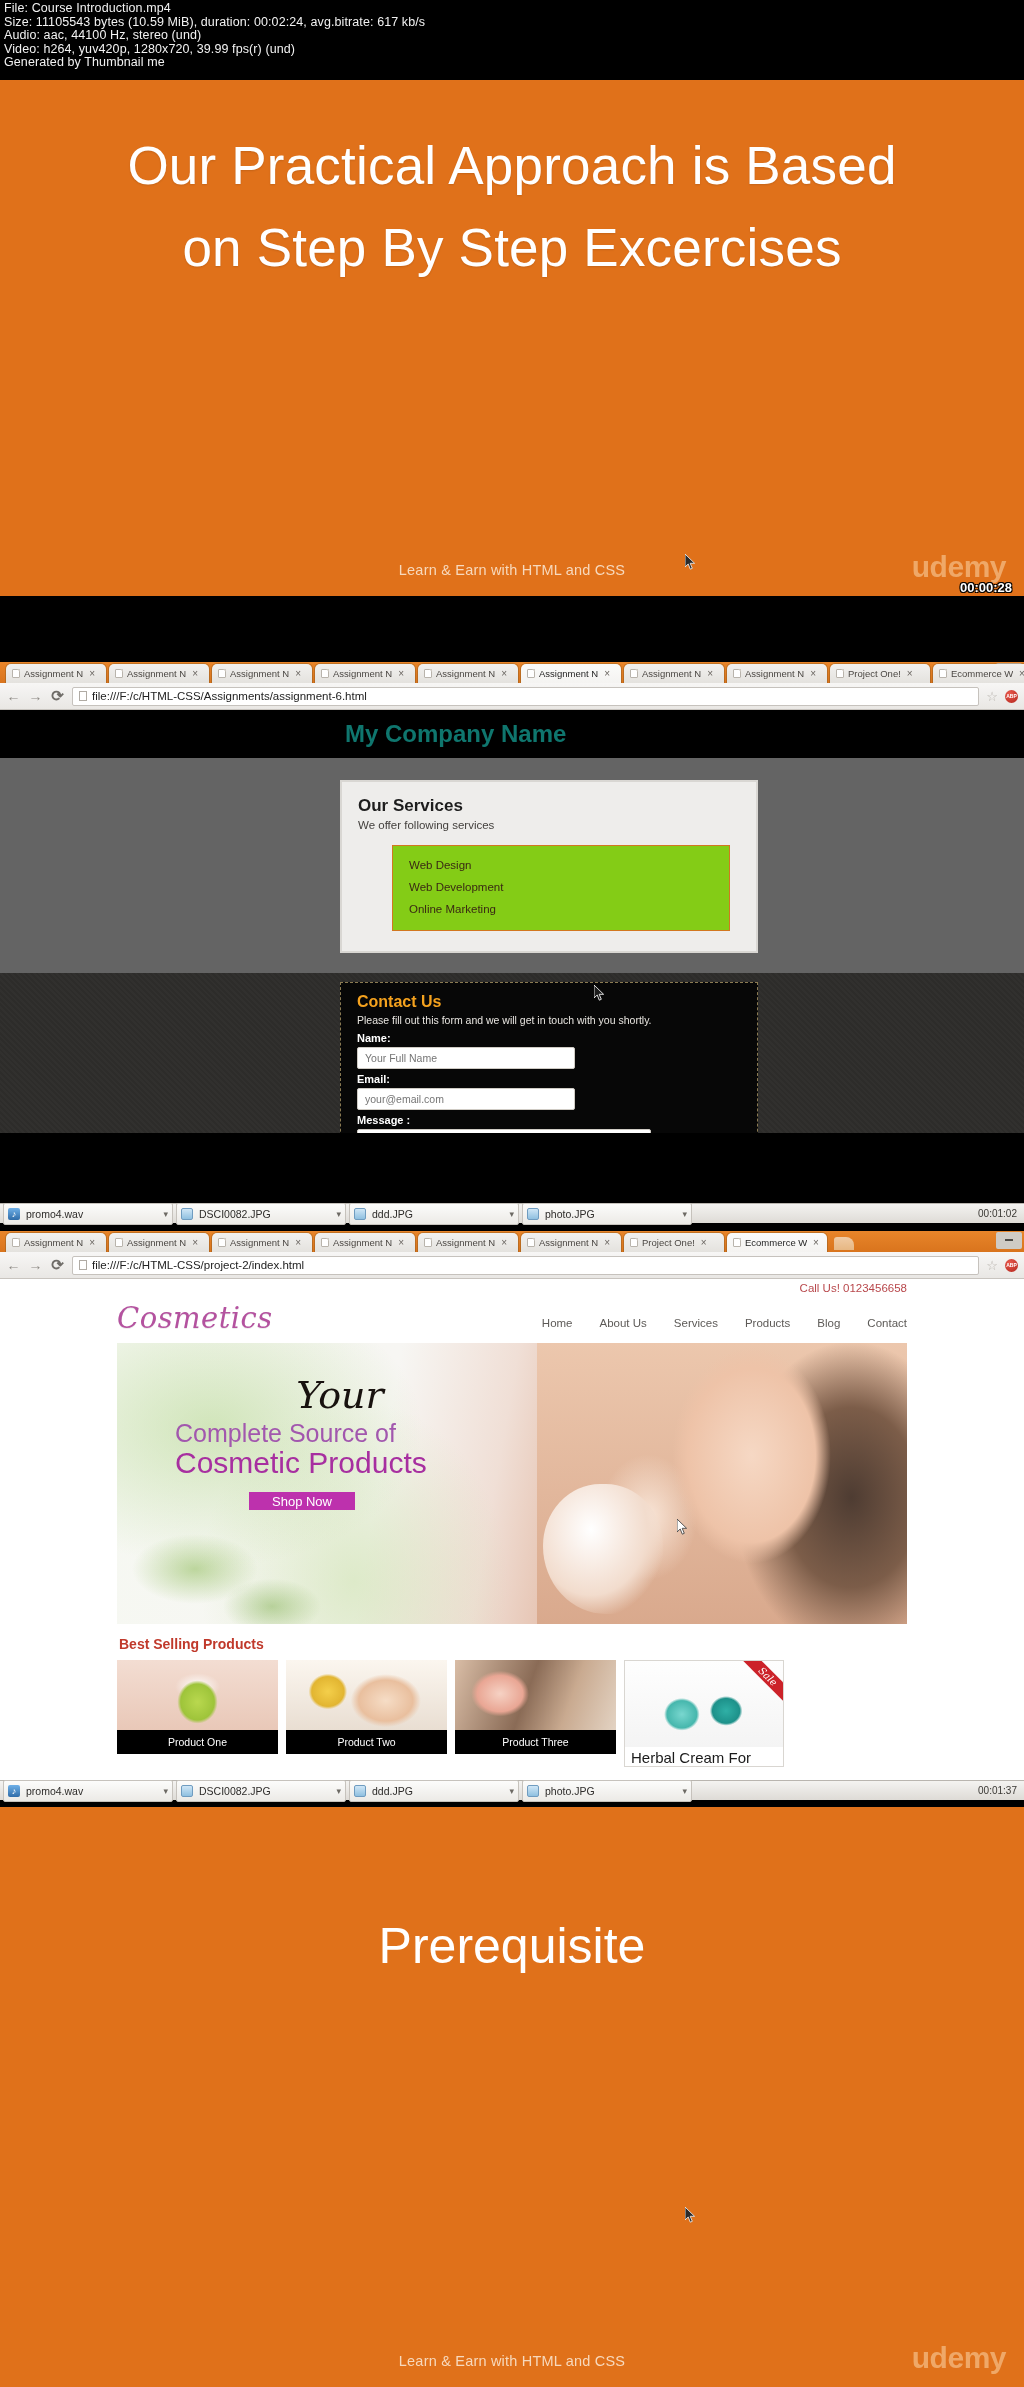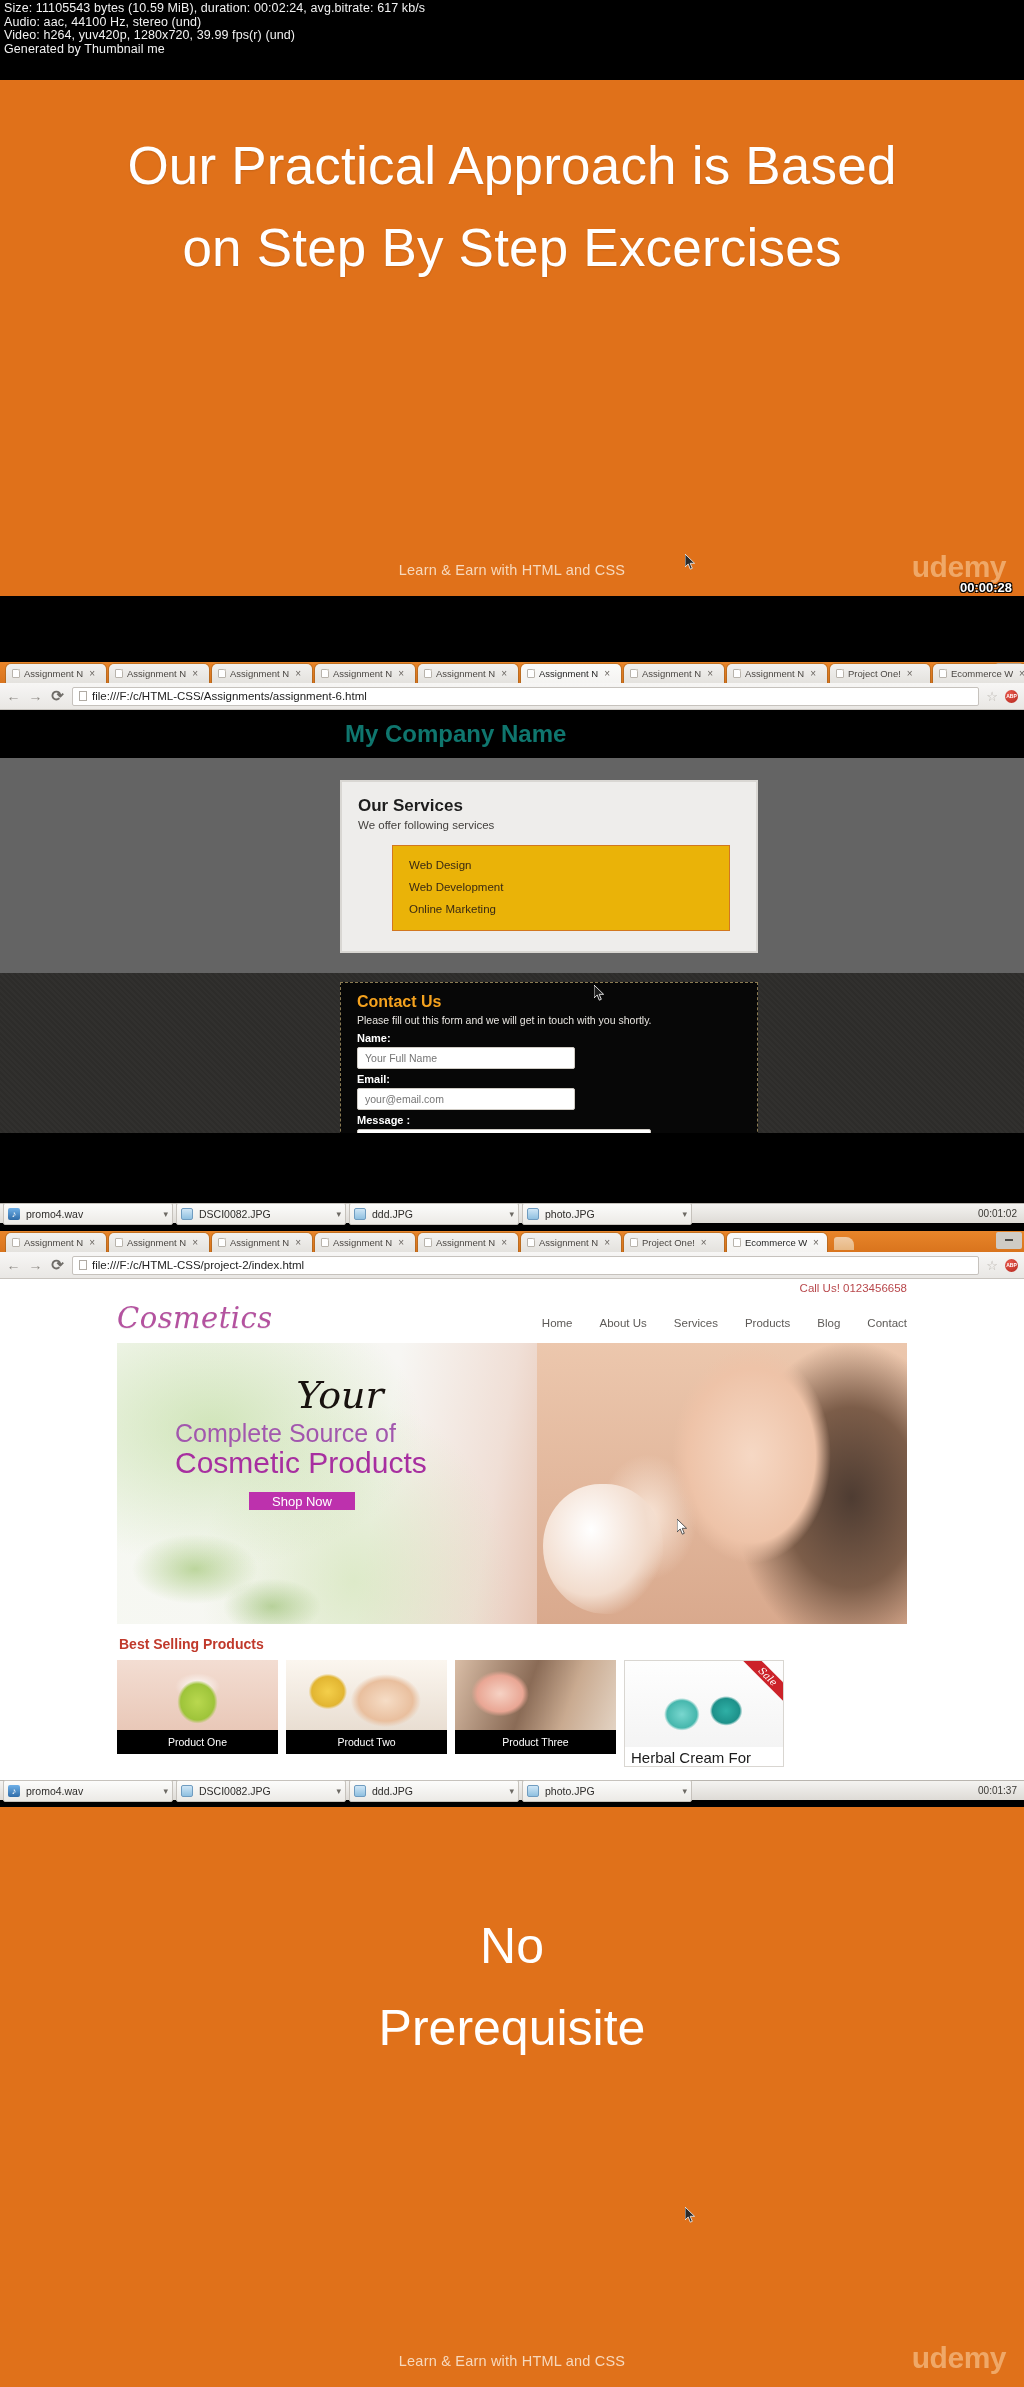--- a/index.html
+++ b/index.html
@@ -136,21 +136,21 @@
   .mc-band{
     background:#646464; padding:22px 0 20px 0;
   }
   .svc-card{
     width:418px; margin-left:340px; background:#eeedeb;
     border:2px solid #d9d7d3; padding:14px 16px 20px 16px;
   }
   .svc-card h2{ font-size:17px; color:#1d1d1d; margin-bottom:3px;}
   .svc-card p{ font-size:11.5px; color:#44413e;}
   .svc-list{
-    margin:14px 0 0 34px; width:338px; background:#eab308;
+    margin:14px 0 0 34px; width:338px; background:#84cc16;
     border:1px solid #d2771f; padding:8px 0 10px 16px;
   }
   .svc-list li{
     list-style:none; font-size:11.5px; color:#3a2a13; line-height:22px;
   }
   .mc-contactband{
     background:#2d2c2a; padding:12px;
     background-image:repeating-linear-gradient(45deg,rgba(255,255,255,.018) 0 2px,transparent 2px 4px);
     position:relative; height:160px; overflow:hidden;
   }
@@ -288,20 +288,21 @@
   }
   .slide2-title{
     position:absolute; left:0; top:98px; width:1024px; text-align:center;
     color:#fff; font-size:50px; line-height:82px; font-weight:400;
   }
 </style>
 </head>
 <body>
 
 <div class="meta-header">
+  <div class="line">File: Course Introduction.mp4</div>
   <div class="line">Size: 11105543 bytes (10.59 MiB), duration: 00:02:24, avg.bitrate: 617 kb/s</div>
   <div class="line">Audio: aac, 44100 Hz, stereo (und)</div>
   <div class="line">Video: h264, yuv420p, 1280x720, 39.99 fps(r) (und)</div>
   <div class="line">Generated by Thumbnail me</div>
 </div>
 
 <div class="slide-orange-1">
   <div class="slide-title">
     <div>Our Practical Approach is Based</div>
     <div>on Step By Step Excercises</div>
@@ -585,21 +586,20 @@
     <div class="tb-item">
       <span class="ti ti-jpg"></span>
       <span>photo.JPG</span>
       <span class="tcaret">▾</span>
     </div>
     <div class="tb-right">00:01:37</div>
 </div>
 
 <div class="slide-orange-2" style="top:1807px;">
   <div class="slide2-title">
-    <div>No</div>
     <div>Prerequisite</div>
   </div>
   <div class="cursor" style="left:685px; top:400px;">
     <svg width="11" height="17" viewBox="0 0 11 17">
         <polygon points="0,0 0,13 3.2,10 5.3,15.2 7.3,14.3 5.2,9.3 9.6,9.3" fill="#2b2b2b" stroke="#e8e8e8" stroke-width=".9"></polygon>
       </svg>
   </div>
   <div class="slide-footer">Learn &amp; Earn with HTML and CSS</div>
   <div class="udemy-logo">udemy</div>
 </div>

